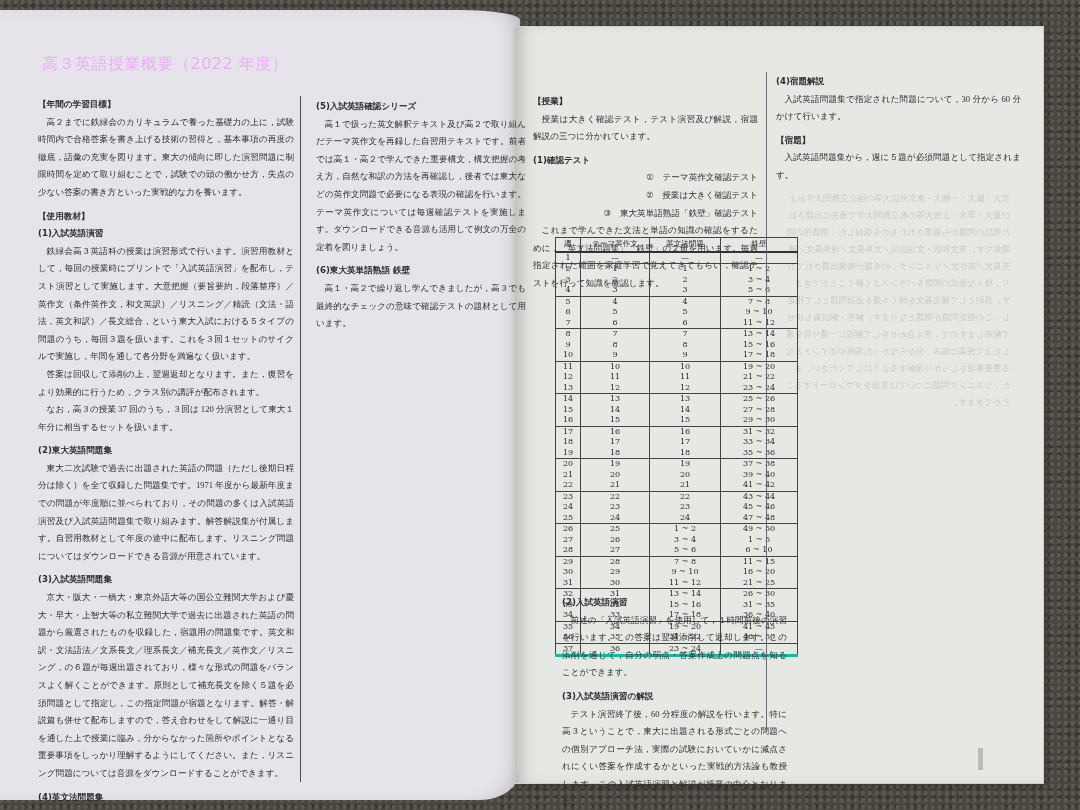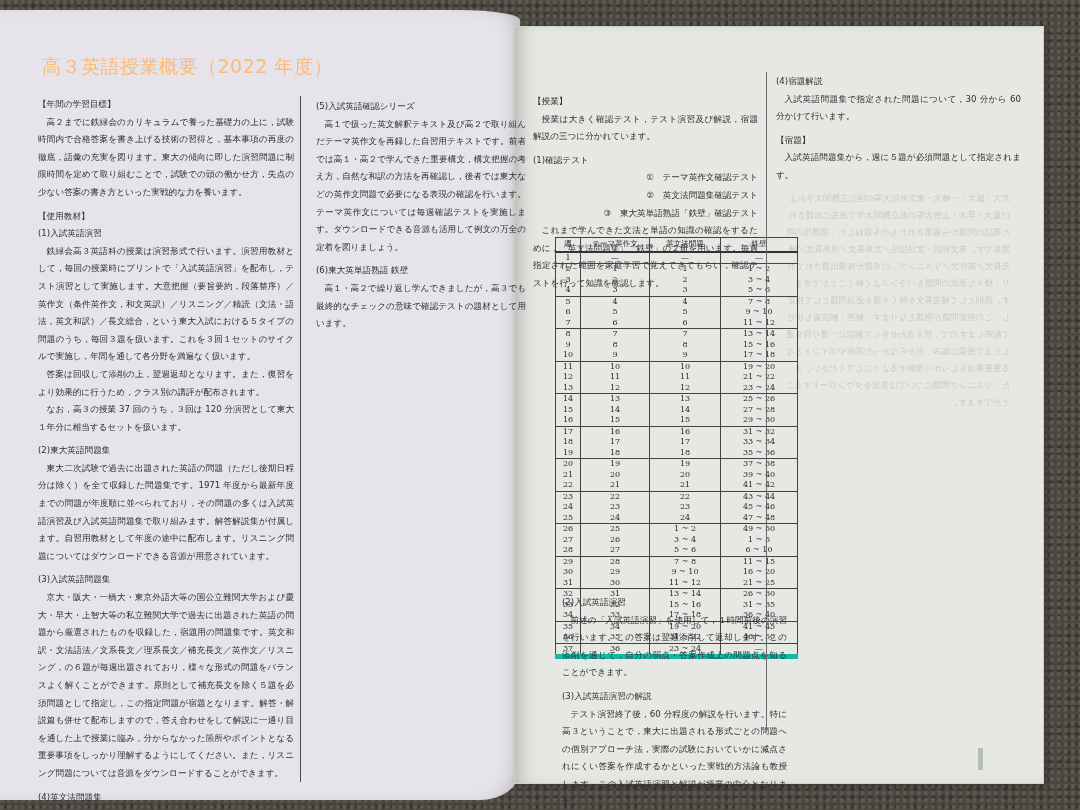--- a/index.html
+++ b/index.html
@@ -21,41 +21,41 @@
     box-shadow: inset -14px 0 20px -12px rgba(0,0,0,0.25);
   }
   .page-right {
     position:absolute; left:514px; top:26px; width:528px; height:756px;
     background:#e6e9e3;
     box-shadow: inset 14px 0 22px -14px rgba(0,0,0,0.35), 2px 2px 4px rgba(0,0,0,0.3);
     border:1px solid #cfd2cc;
   }
   .title {
     position:absolute; left:42px; top:54px;
-    font-size:19px; letter-spacing:0.5px; color:#fdba74;
+    font-size:16px; letter-spacing:0.5px; color:#f0abfc;
   }
   .col { position:absolute; font-size:8.6px; line-height:17.6px; color:#2c2c31; }
-  .col p { margin:0; text-indent:1em; text-align:justify; }
-  .col .h { font-weight:normal; font-size:8.6px; margin-top:6px; }
+  .col p { margin:0; text-indent:1em; text-align:justify;font-family:Liberation Serif, serif; }
+  .col .h { font-weight:bold; font-size:8.6px; margin-top:6px; }
   .col .h.first { margin-top:0; }
   .col .li { margin:0; padding-left:6px;text-align:right; }
   .vline { position:absolute; background:#4a4a50; width:1px; }
   .c1 { left:38px; top:96px; width:256px; }
   .c2 { left:316px; top:98px; width:210px; }
   .c3 { left:533px; top:93px; width:225px; }
   .c4 { left:776px; top:73px; width:245px; }
   table.sched {
     position:absolute; left:555px; top:237px; border-collapse:collapse;
     font-family:"DejaVu Serif", serif; font-size:8px; line-height:10.5px;
     color:#2a2a2e; text-align:center;
   }
   table.sched th { font-family:"DejaVu Sans", sans-serif; font-weight:normal; font-size:7.5px; border:1px solid #444; border-bottom:2px solid #333; padding:1px 2px; }
   table.sched td { border-left:1px solid #444; border-right:1px solid #444; padding:0 2px; }
   table.sched tr.gs td { border-top:1px solid #444; }
-  table.sched tr.last td { border-bottom:5px solid #14b8a6; }
+  table.sched tr.last td { border-bottom:3px solid #14b8a6; }
   table.sched td.w { width:20px; }
   table.sched td.a { width:64px; }
   table.sched td.b { width:66px; }
   table.sched td.c { width:72px; }
   .ghost {
     position:absolute; left:785px; top:190px; width:225px; height:520px;
     opacity:0.18; font-size:8.5px; line-height:17px; color:#333; transform:scaleX(-1);
     overflow:hidden;
   }
   .pagenum { position:absolute; left:978px; top:748px; width:5px; height:22px; background:#b9bdb8; }
@@ -95,21 +95,21 @@
   <p>高１で扱った英文解釈テキスト及び高２で取り組んだテーマ英作文を再録した自習用テキストです。前者では高１・高２で学んできた重要構文，構文把握の考え方，自然な和訳の方法を再確認し，後者では東大などの英作文問題で必要になる表現の確認を行います。テーマ英作文については毎週確認テストを実施します。ダウンロードできる音源も活用して例文の万全の定着を図りましょう。</p>
   <div class="h">(6)東大英単語熟語 鉄壁</div>
   <p>高１・高２で繰り返し学んできましたが，高３でも最終的なチェックの意味で確認テストの題材として用います。</p>
 </div>
 
 <div class="col c3">
   <div class="h first">【授業】</div>
   <p>授業は大きく確認テスト，テスト演習及び解説，宿題解説の三つに分かれています。</p>
   <div class="h">(1)確認テスト</div>
   <div class="li">①　テーマ英作文確認テスト</div>
-  <div class="li">②　英文法問題集確認テスト</div>
+  <div class="li">②　授業は大きく確認テスト</div>
   <div class="li">③　東大英単語熟語「鉄壁」確認テスト</div>
   <p>これまで学んできた文法と単語の知識の確認をするために，「英文法問題集」「鉄壁」の２冊を用います。毎週指定された範囲を家庭学習で覚えてきてもらい，確認テストを行って知識を確認します。</p>
 </div>
 
 <table class="sched" id="sched">
   <thead>
     <tr>
       <th>週</th>
       <th>テーマ英作文</th>
       <th>英文法問題</th>

